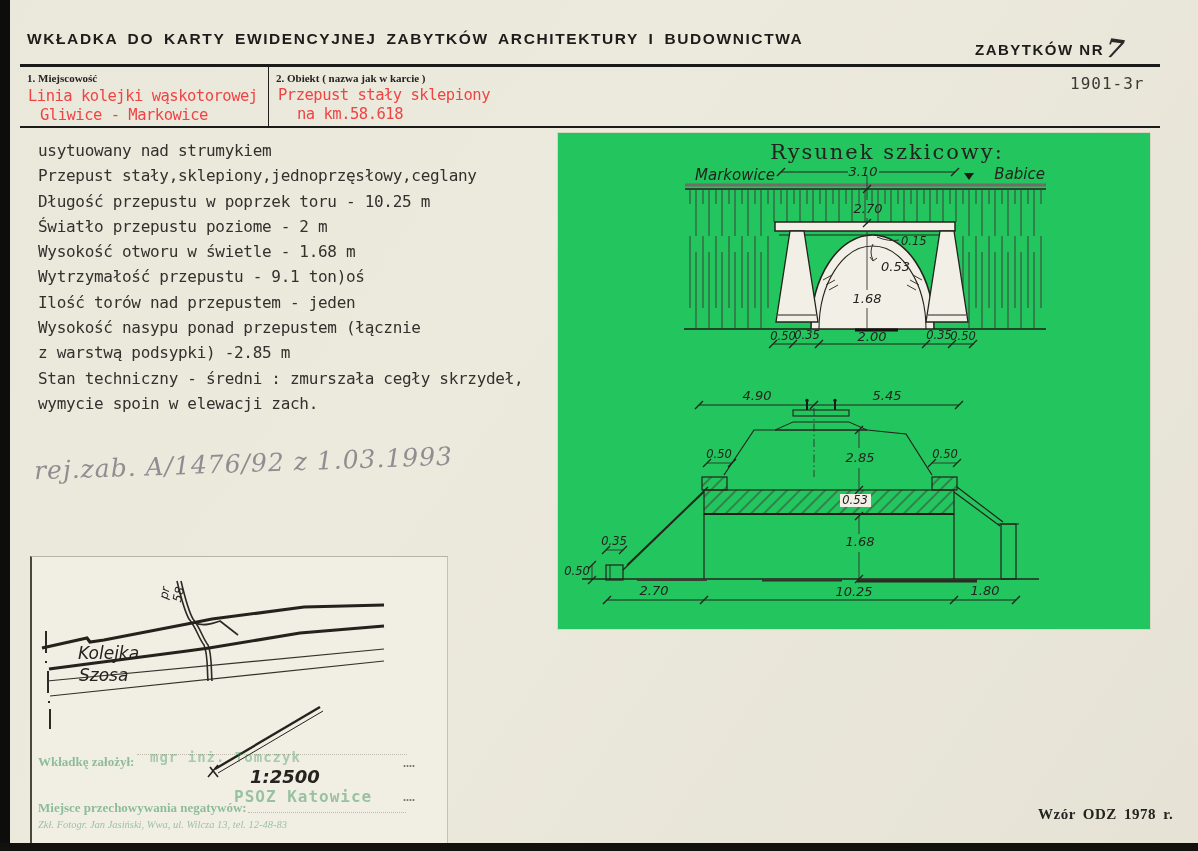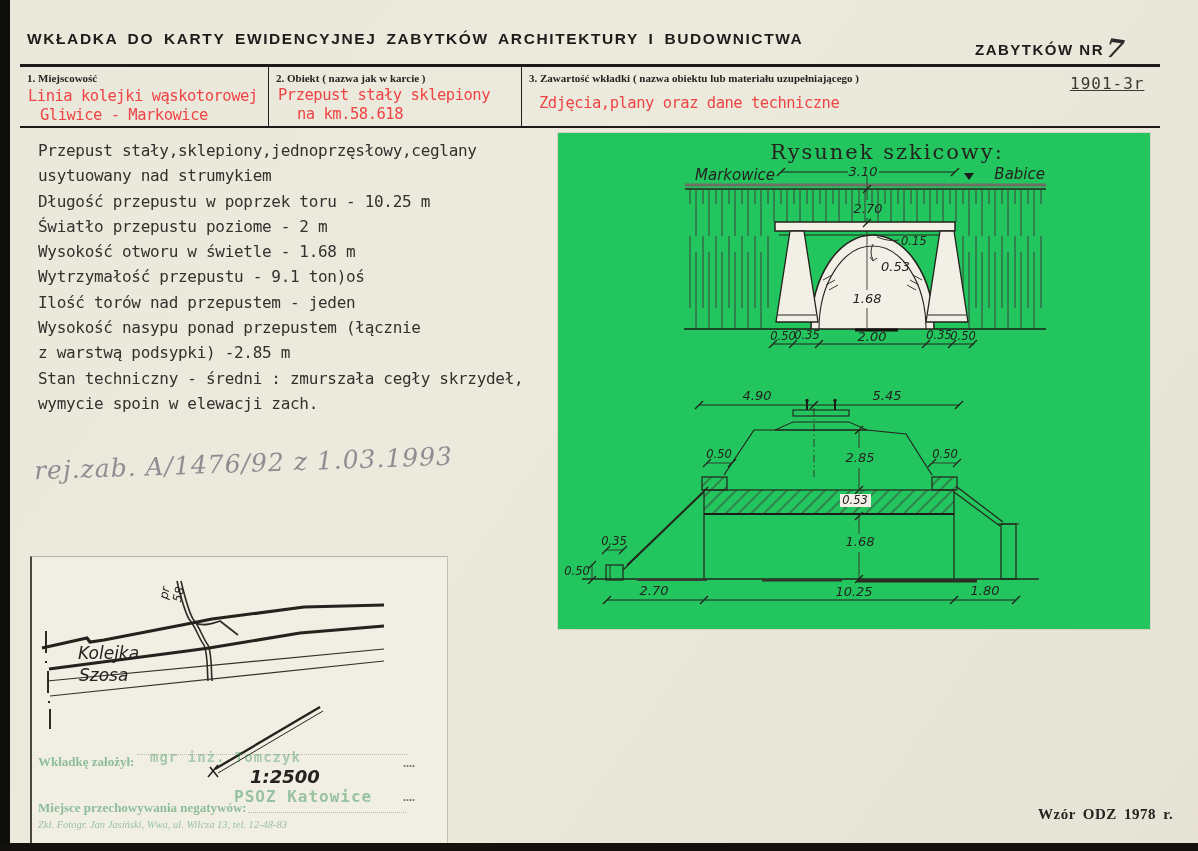--- a/index.html
+++ b/index.html
@@ -14,21 +14,21 @@
   .hand7{display:inline-block;font:italic bold 26px "DejaVu Serif",serif;color:#2a2a28;transform:rotate(8deg);position:relative;top:3px;margin-left:2px;}
   .rule1{left:20px;top:64px;width:1140px;height:3px;background:#1a1a18;}
   
   .formrow{left:20px;top:67px;width:1140px;height:59px;border-bottom:2.5px solid #1b1b19;}
   .fcol{position:absolute;top:0;height:100%;}
   .fcol1{left:0;width:248px;}
   .fcol2{left:248px;width:253px;border-left:1.5px solid #22211f;}
   .fcol3{left:501px;width:540px;border-left:1.5px solid #22211f;}
   .flabel{position:absolute;left:7px;top:5px;font:bold 11px "Liberation Serif",serif;color:#242320;white-space:nowrap;}
   .fval{position:absolute;font:15.5px "DejaVu Sans Mono",monospace;color:#ef4444;white-space:nowrap;letter-spacing:-0.5px;margin-left:6px;}
-  .catalog{left:1070px;top:74px;font:16px "DejaVu Sans Mono",monospace;color:#3a3934;letter-spacing:1px;text-decoration:underline;}
+  .catalog{left:1070px;top:74px;font:16px "DejaVu Sans Mono",monospace;color:#3a3934;letter-spacing:1px;}
   
   .desc{left:38px;top:141px;width:545px;font:16px "DejaVu Sans Mono",monospace;color:#32312d;letter-spacing:-0.3px;}
   .desc div{height:25.3px;white-space:nowrap;}
   
   .regnote{left:34px;top:449px;font:italic 25px "DejaVu Serif",serif;color:#8e8d91;transform:rotate(-2deg);letter-spacing:1px;white-space:nowrap;}
   
   .mappiece{left:30px;top:556px;width:415px;height:286px;background:#f1eee4;
             border-left:2px solid #4a473d;border-bottom:3px solid #2e2c25;border-top:1px solid #b9b5a6;border-right:1px solid #c4c0b1;}
   .faint{position:absolute;color:#15803d;white-space:nowrap;}
   .f-label{font:bold 13px "Liberation Serif",serif;opacity:.45;}
@@ -67,30 +67,26 @@
     <div class="fcol fcol1">
       <div class="flabel">1. Miejscowość</div>
       <div class="fval" style="left:2px;top:20px;">Linia kolejki wąskotorowej</div>
       <div class="fval" style="left:14px;top:39px;">Gliwice - Markowice</div>
     </div>
     <div class="fcol fcol2">
       <div class="flabel">2. Obiekt ( nazwa jak w karcie )</div>
       <div class="fval" style="left:3px;top:19px;">Przepust stały sklepiony</div>
       <div class="fval" style="left:22px;top:38px;">na km.58.618</div>
     </div>
-    <div class="fcol fcol3">
-      <div class="flabel">3. Zawartość wkładki ( nazwa obiektu lub materiału uzupełniającego )</div>
-      <div class="fval" style="left:11px;top:27px;">Zdjęcia,plany oraz dane techniczne</div>
-    </div>
   </div>
   <div class="abs catalog">1901-3r</div>
 
   <div class="abs desc">
+    <div>usytuowany nad strumykiem</div>
     <div>Przepust stały,sklepiony,jednoprzęsłowy,ceglany</div>
-    <div>usytuowany nad strumykiem</div>
     <div>Długość przepustu w poprzek toru - 10.25 m</div>
     <div>Światło przepustu poziome - 2 m</div>
     <div>Wysokość otworu w świetle - 1.68 m</div>
     <div>Wytrzymałość przepustu - 9.1 ton)oś</div>
     <div>Ilość torów nad przepustem - jeden</div>
     <div>Wysokość nasypu ponad przepustem (łącznie</div>
     <div>z warstwą podsypki) -2.85 m</div>
     <div>Stan techniczny - średni : zmurszała cegły skrzydeł,</div>
     <div>wymycie spoin w elewacji zach.</div>
   </div>

